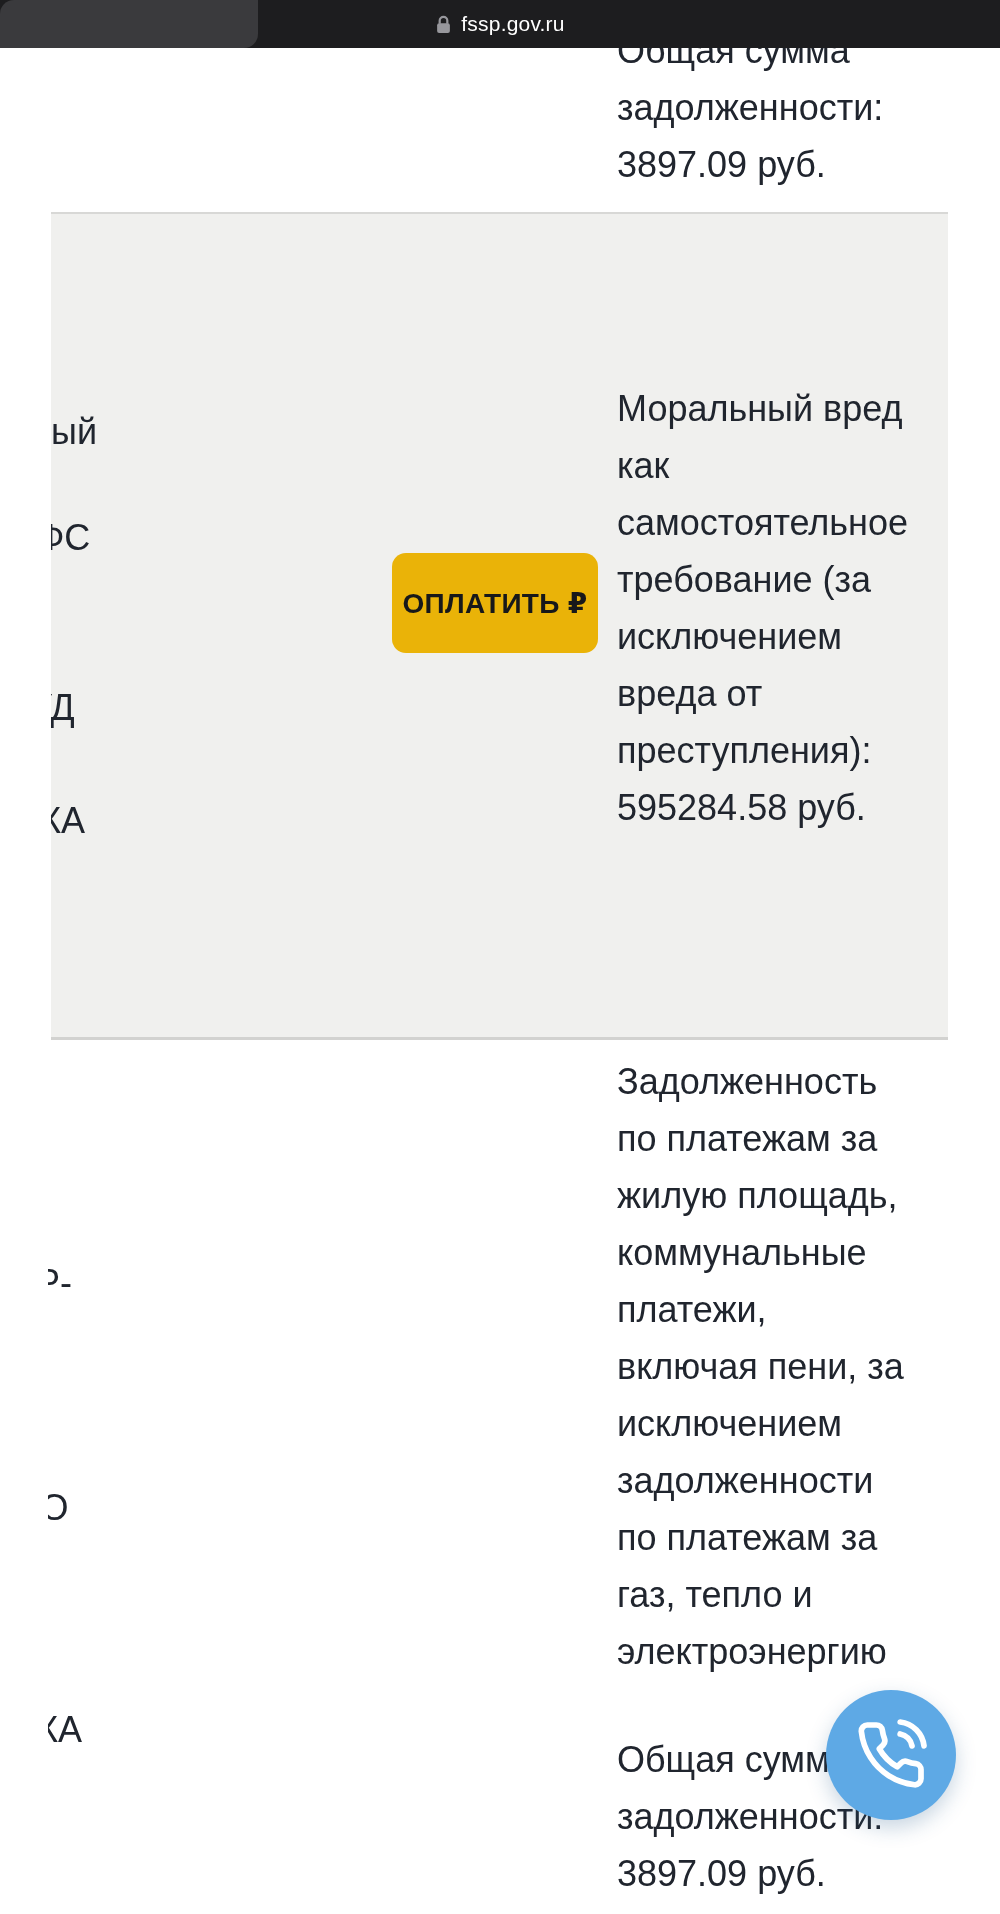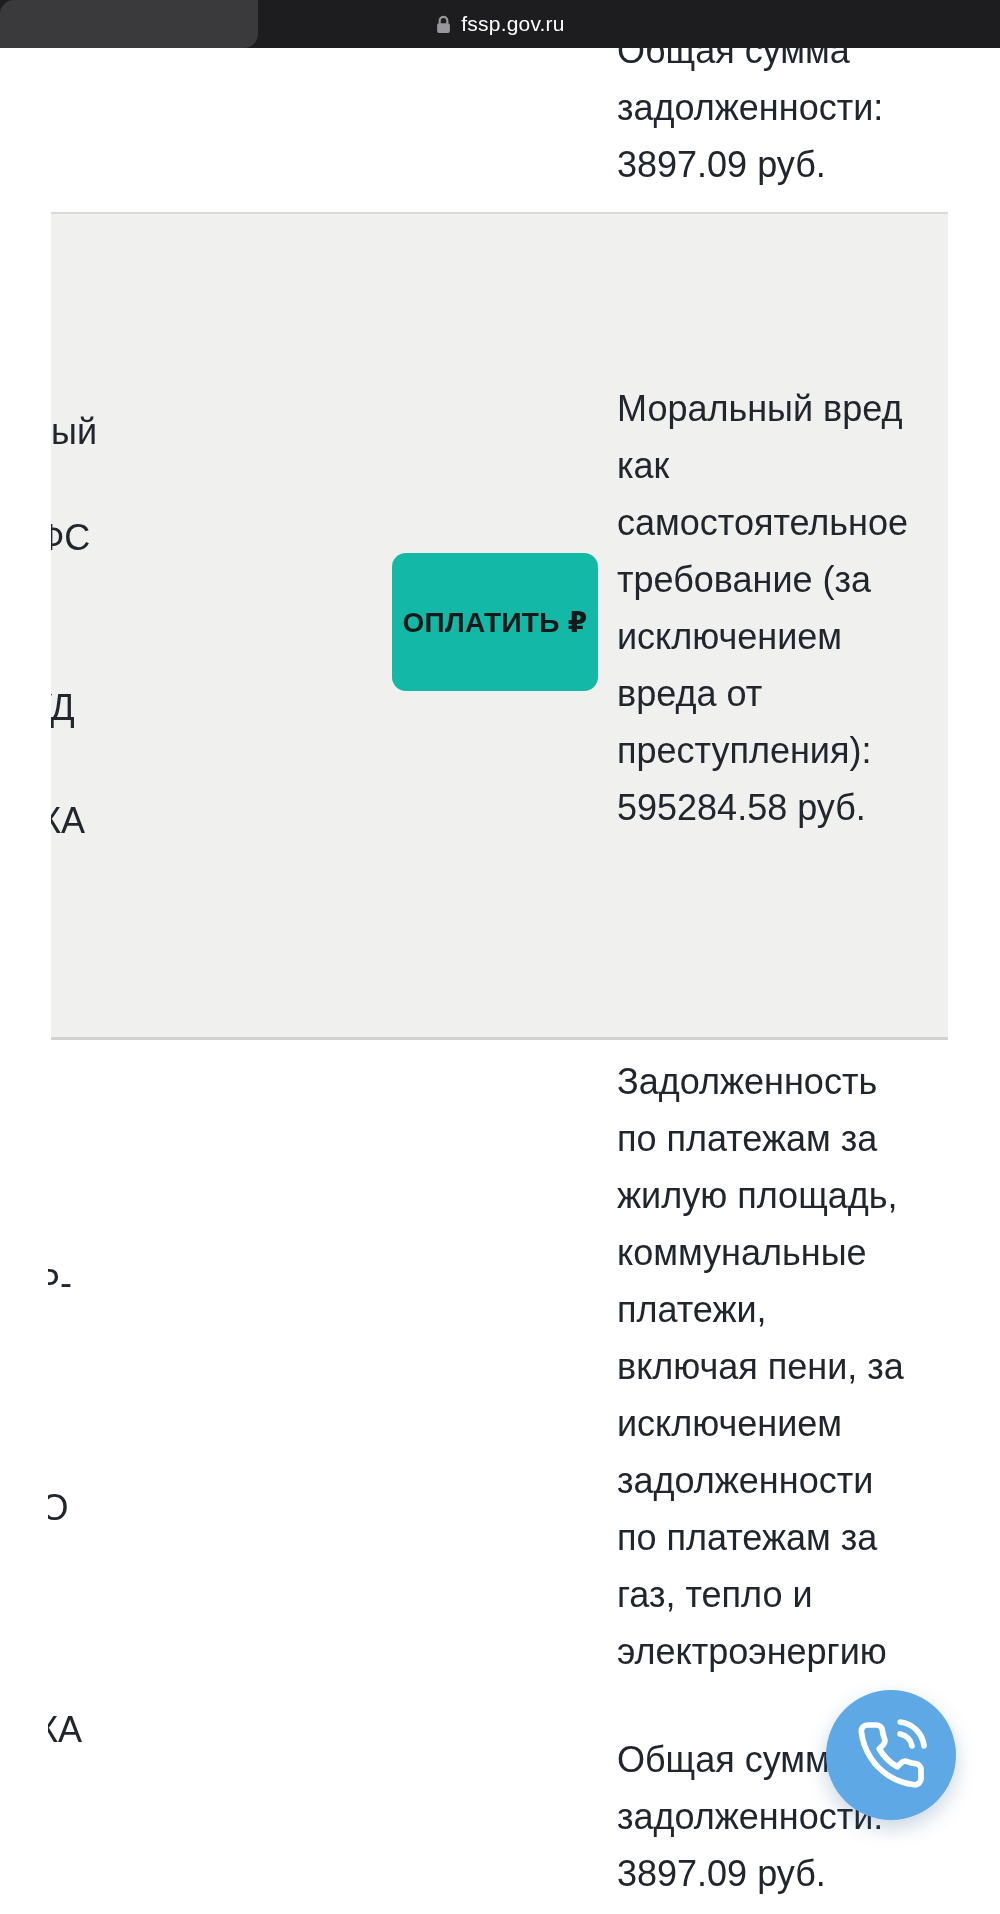--- a/index.html
+++ b/index.html
@@ -44,22 +44,22 @@
     border-top:2px solid #d8d8d6;
     border-bottom:3px solid #d2d2d0;
     overflow:hidden;z-index:2;
   }
   .frag{position:absolute;font-size:36px;line-height:40px;color:#20252e;white-space:nowrap;}
   .g-frag-1{left:0;top:198px;}
   .g-frag-2{left:-14px;top:304px;}
   .g-frag-3{left:-22px;top:474px;}
   .g-frag-4{left:-11px;top:587px;}
   .pay-btn{
-    position:absolute;left:341px;top:339px;width:206px;height:138px;
-    background:#14b8a6;border:none;border-radius:14px;
+    position:absolute;left:341px;top:339px;width:206px;height:100px;
+    background:#eab308;border:none;border-radius:14px;
     display:flex;align-items:center;justify-content:center;
     font-family:inherit;
     font-size:28px;font-weight:700;color:#17181a;letter-spacing:.3px;
     cursor:pointer;
   }
   .gray-subject{left:566px;top:166px;width:345px;}
   
   .white-row{
     position:absolute;left:48px;top:1037px;width:952px;height:877px;
     overflow:hidden;z-index:2;

